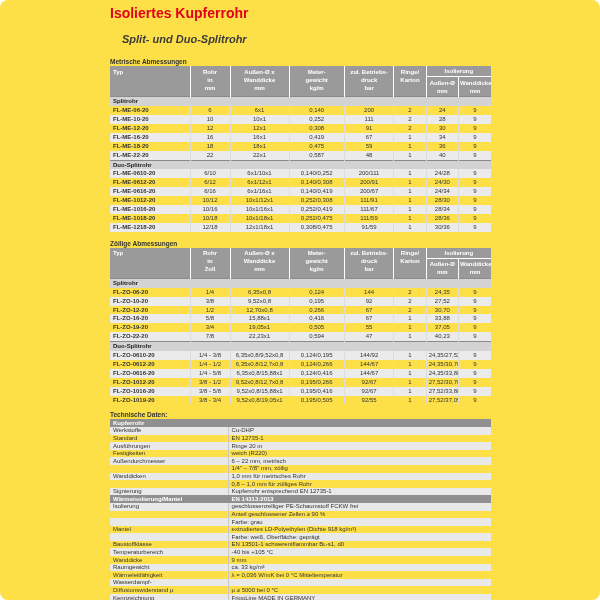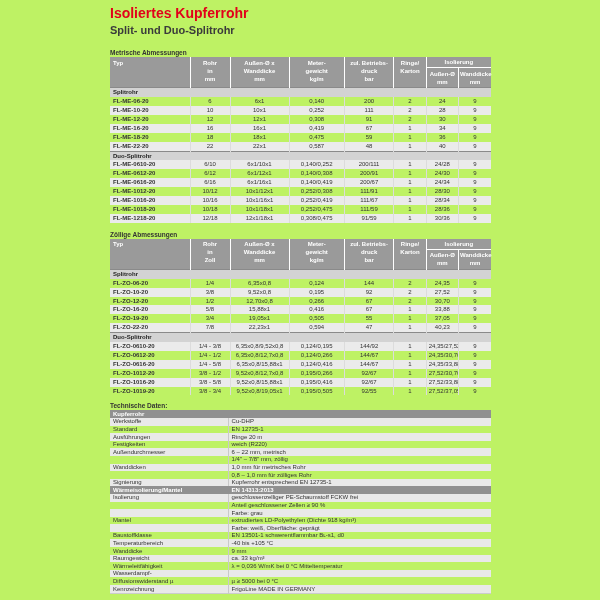--- a/index.html
+++ b/index.html
@@ -1,23 +1,23 @@
 <!DOCTYPE html>
 <html><head>
 <meta charset="utf-8">
 <style>
   html,body { margin:0; padding:0; background:#ffffff; }
   .page {
     position:relative; width:600px; height:600px; overflow:hidden;
-    background:#bef264; font-family:"Liberation Sans", sans-serif;
+    background:#fde047; font-family:"Liberation Sans", sans-serif;border-radius:8px;
   }
   .content { position:absolute; left:110px; top:5px; width:381px; }
 
   .title { color:#e2001a; font-size:14px; font-weight:bold; margin:0 0 3px 0; letter-spacing:0; }
-  .subtitle { color:#3b3b3b; font-size:11px; font-weight:bold; margin:0; }
+  .subtitle { color:#3b3b3b; font-size:11px; font-weight:bold; margin:12px;font-style:italic; }
 
   .sec-label { font-size:6.5px; font-weight:bold; color:#333; margin:13px 0 1px 0; }
   .sec-label.tight { margin-top:8px; }
   .sec-label.tech-lb { margin-top:7px; }
 
   
   table.dim { width:100%; border-collapse:collapse; table-layout:fixed; }
   .dim th {
     background:#9a9a9a; color:#ffffff; font-size:6px; font-weight:bold;
     padding:1.5px 1px; line-height:1.35; white-space:pre-line;

